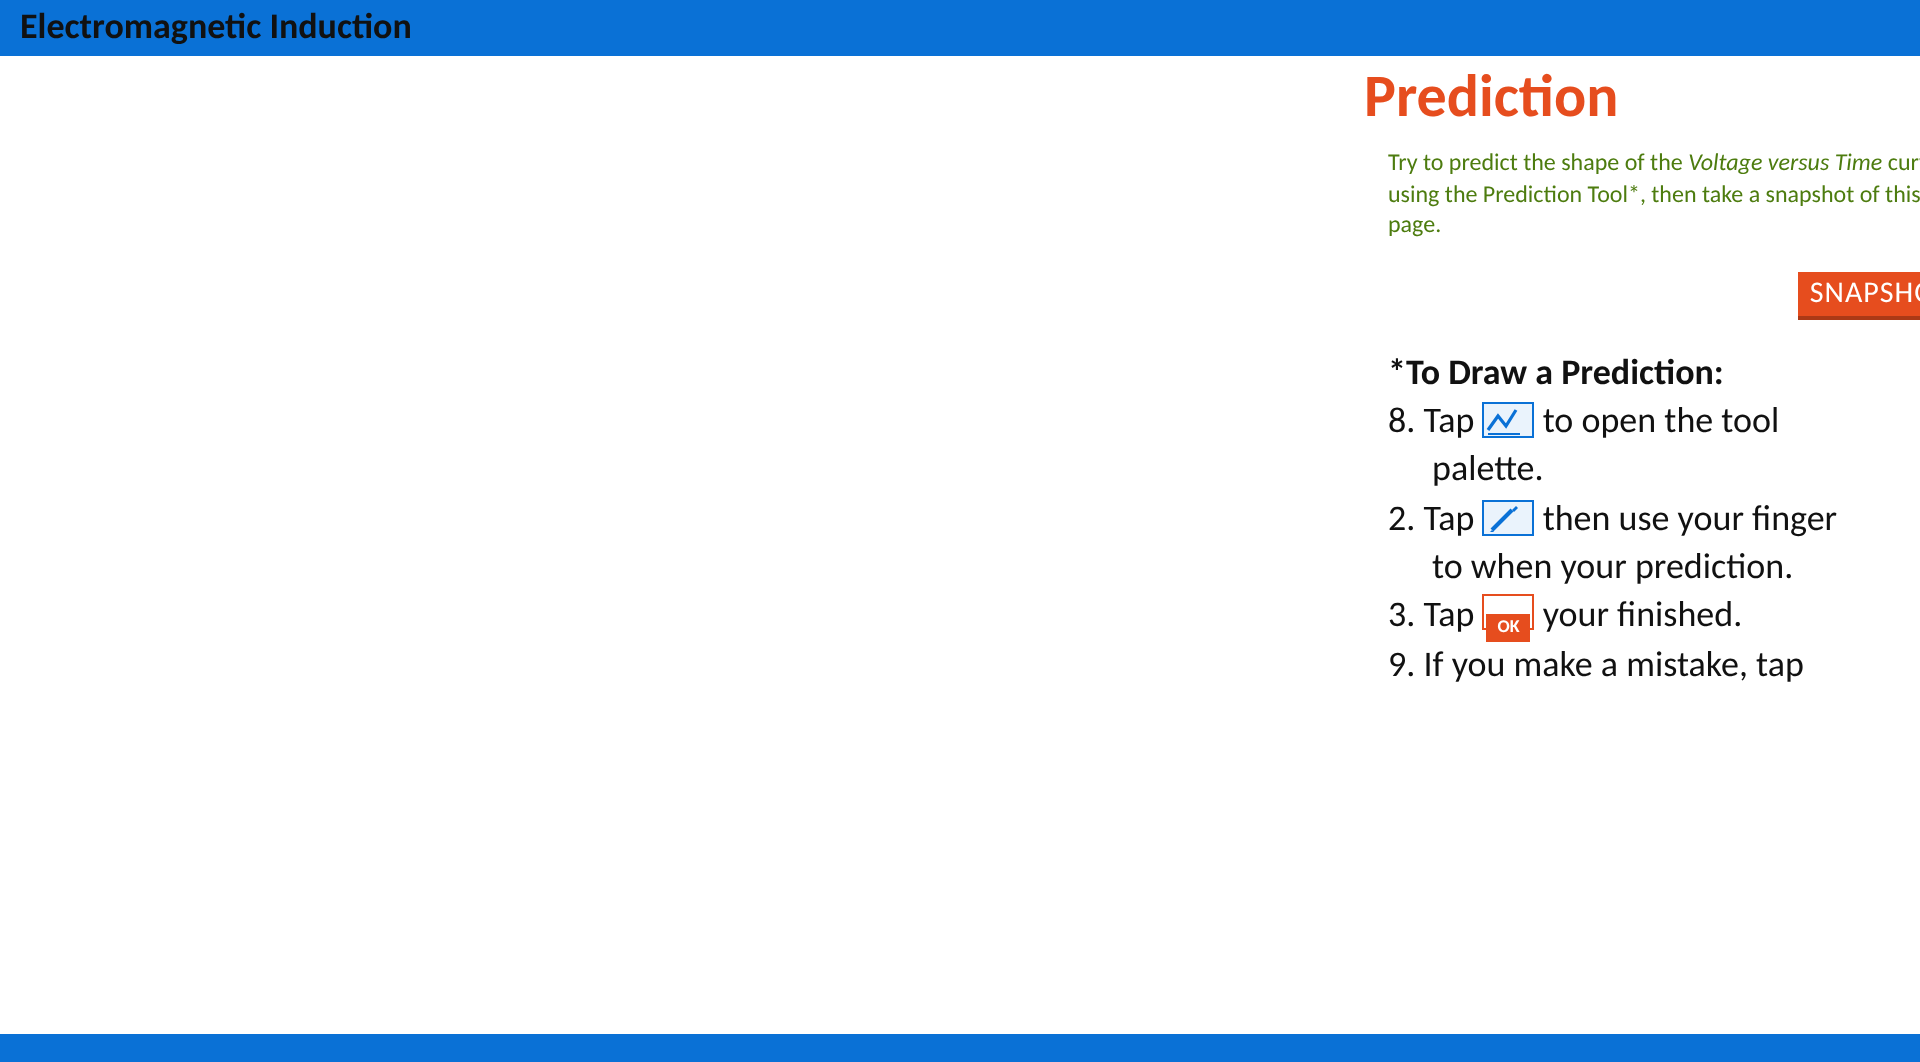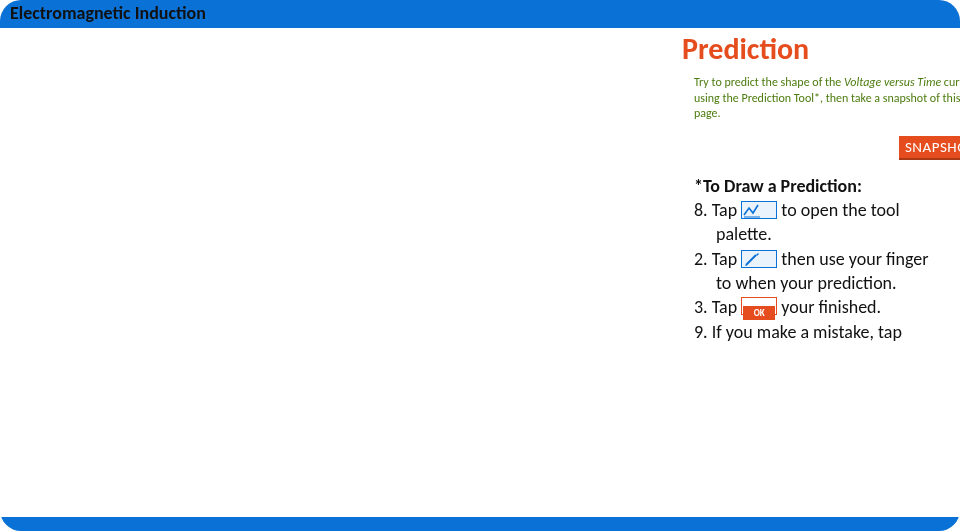--- a/index.html
+++ b/index.html
@@ -1,31 +1,31 @@
 <!DOCTYPE html>
 <html><head>
 <meta charset="utf-8">
 <style>
   * { box-sizing: border-box; margin: 0; padding: 0; }
   html, body { width: 960px; height: 531px; font-family: "Segoe UI", Calibri, Arial, sans-serif; background: #fff; }
-  .slide { position: relative; width: 960px; height: 531px; background: #fff; overflow: hidden; border-radius: 21px; }
+  .slide { position: relative; width: 960px; height: 531px; background: #fff; overflow: hidden; }
   .header-bar { position: absolute; left: 0; top: 0; width: 960px; height: 28px; background: #0a71d6; }
   .header-title { position: absolute; left: 10px; top: 2px; font-size: 18px; font-weight: 700; color: #111; }
   .footer-bar { position: absolute; left: 0; bottom: 0; width: 960px; height: 14px; background: #0a71d6; }
   .right-panel { position: absolute; left: 680px; top: 32px; width: 310px; }
   .section-title { font-size: 30px; font-weight: 700; color: #e64d1e; line-height: 1.1; margin-bottom: 10px; margin-left: 2px; }
   .body-text { font-size: 12px; color: #4d7c0f; line-height: 1.3; padding: 0 8px 0 14px; }
   .body-text .italic { font-style: italic; }
   .snapshot-row { text-align: right; margin: 14px 8px 14px 0; }
   .snapshot-btn { display: inline-block; background: #e64d1e; color: #fff; font-size: 15px; font-weight: 400; padding: 2px 6px; letter-spacing: 0.5px; border-bottom: 2px solid rgba(0,0,0,0.25); border-right: 1px solid rgba(0,0,0,0.15); }
   .instructions { font-size: 18px; color: #111; line-height: 1.35; padding: 0 4px 0 14px; }
   .instructions .bold { font-weight: 700; }
   .instructions .row { display: block; }
   .instructions .indent { padding-left: 22px; }
-  .icon-box { display: inline-block; width: 36px; height: 18px; vertical-align: -3px; border: 1.5px solid #0a71d6; background: #eaf3fc; position: relative; }
+  .icon-box { display: inline-block; width: 26px; height: 18px; vertical-align: -3px; border: 1.5px solid #0a71d6; background: #eaf3fc; position: relative; }
   .icon-box svg { position: absolute; left: 0; top: 0; }
   .icon-box.red { border: 1.5px solid #e64d1e; background: #fff; }
   .ok-inner { display: inline-block; width: 100%; height: 100%; text-align: center; font-size: 9px; line-height: 14px; color: #fff; background: #e64d1e; font-weight: 700; margin: 1px; width: calc(100% - 2px); height: calc(100% - 2px); }
   .icon-box.red-fill { border: 1.5px solid #8a2a12; background: #e64d1e; }
 </style>
 </head>
 <body>
 
 <div class="slide">
 

